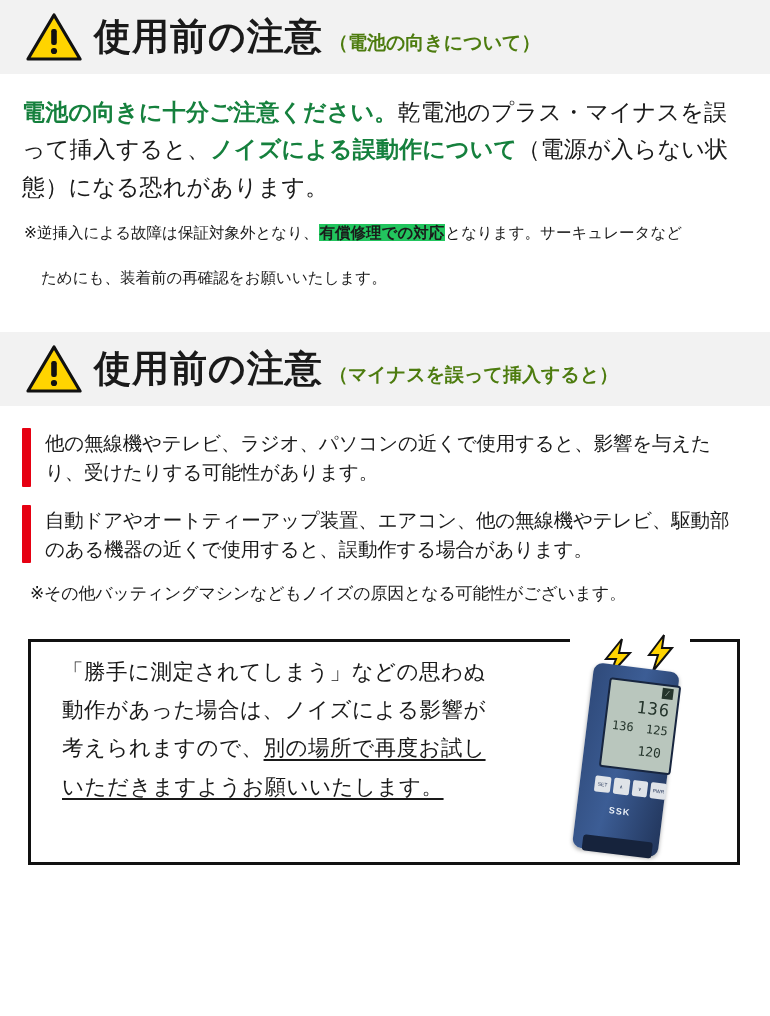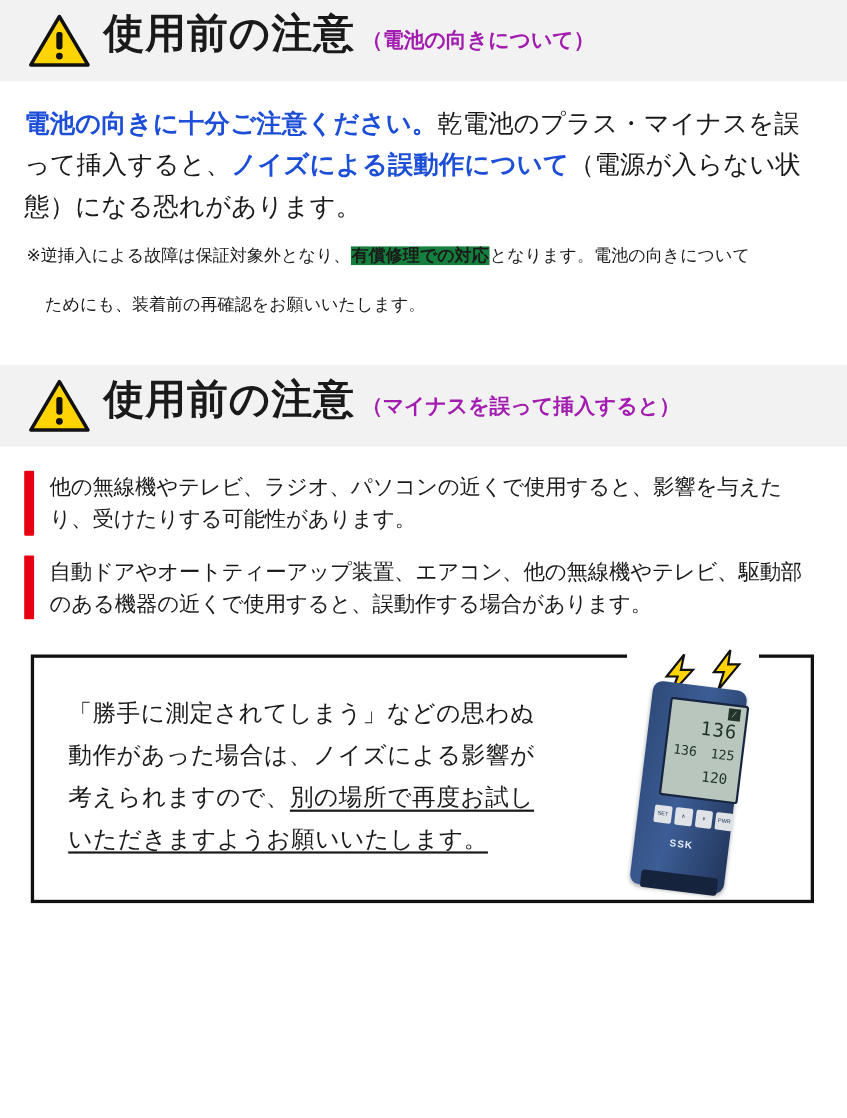--- a/index.html
+++ b/index.html
@@ -13,70 +13,71 @@
     position: relative;
     font-family: "Liberation Sans", "DejaVu Sans", sans-serif;
     color: #1a1a1a;
     overflow: hidden;
   }
 
   
   .section-header {
     background: #f2f2f2;
     display: flex;
+    align-items: center;
     padding: 12px 0 12px 26px;
     box-sizing: border-box;
   }
   .warn-icon {
     flex: 0 0 auto;
     width: 56px;
     height: 50px;
     margin-right: 12px;
   }
   .header-title {
     font-size: 37px;
     font-weight: bold;
     letter-spacing: 1px;
     color: #1a1a1a;
     line-height: 1;
     white-space: nowrap;
   }
   .header-sub {
     font-size: 19px;
     font-weight: bold;
-    color: #a21caf;
+    color: #4d7c0f;
     margin-left: 6px;
     white-space: nowrap;
   }
   .header-row {
     display: flex;
     align-items: baseline;
   }
 
   
   .sec1-body {
     padding: 20px 22px 0 22px;
   }
   .lead {
     font-size: 23px;
     line-height: 1.62;
     letter-spacing: 0.2px;
     margin: 0 0 14px 0;
     font-weight: 500;
   }
-  .red { color: #1d4ed8; font-weight: bold; }
+  .red { color: #15803d; font-weight: bold; }
   .note {
     font-size: 15.5px;
     line-height: 1.62;
     margin: 0;
     padding-left: 2px;
   }
   .note .indent { display: block; padding-left: 17px; margin-top: 20px; }
   .hl {
-    background: #15803d;
+    background: #22c55e;
     font-weight: bold;
     padding: 0 1px;
   }
 
   
   .sec2-body {
     padding: 22px 22px 0 22px;
   }
   .bullet {
     display: flex;
@@ -114,21 +115,21 @@
     top: 10px;
     width: 712px;
     height: 226px;
     border: 3px solid #111;
     box-sizing: border-box;
     background: #fff;
   }
   .callout-text {
     position: absolute;
     left: 40px;
-    top: 44px;
+    top: 24px;
     width: 480px;
     font-size: 21.5px;
     line-height: 1.78;
     letter-spacing: 0.5px;
   }
   .u-line {
     text-decoration: underline;
     text-underline-offset: 4px;
   }
 
@@ -231,21 +232,21 @@
     <span class="header-title">使用前の注意</span>
     <span class="header-sub">（電池の向きについて）</span>
   </div>
 </div>
 
 <div class="sec1-body">
   <p class="lead">
     <span class="red">電池の向きに十分ご注意ください。</span><span>乾電池のプラス・マイナスを誤って挿入すると、</span><span class="red">ノイズによる誤動作について</span><span>（電源が入らない状態）になる恐れがあります。</span>
   </p>
   <p class="note">
-    <span>※逆挿入による故障は保証対象外となり、</span><span class="hl">有償修理での対応</span><span>となります。電池の向きについて</span>
+    <span>※逆挿入による故障は保証対象外となり、</span><span class="hl">有償修理での対応</span><span>となります。サーキュレータなど</span>
     <span class="indent">ためにも、装着前の再確認をお願いいたします。</span>
   </p>
 </div>
 
 <div style="height:42px"></div>
 
 <div class="section-header">
   <svg class="warn-icon" viewBox="0 0 56 50">
     <path d="M28 3 L54 47 L2 47 Z" fill="#ffd400" stroke="#111" stroke-width="3.2" stroke-linejoin="round"></path>
     <rect x="25.2" y="17" width="5.6" height="16" rx="2.2" fill="#111"></rect>
@@ -263,20 +264,21 @@
     <div class="bullet-bar"></div>
     <div class="bullet-text">他の無線機やテレビ、ラジオ、パソコンの近くで使用すると、影響を与えたり、受けたりする可能性があります。</div>
   </div>
 
   <div class="bullet">
     <div class="bullet-bar"></div>
     <div class="bullet-text">自動ドアやオートティーアップ装置、エアコン、他の無線機やテレビ、駆動部のある機器の近くで使用すると、誤動作する場合があります。</div>
   </div>
 
 
+  <p class="sec2-note">※その他バッティングマシンなどもノイズの原因となる可能性がございます。</p>
 </div>
 
 <div class="callout-wrap">
   <div class="callout-box"></div>
   <div class="box-mask"></div>
 
   <div class="callout-text">
     <div>「勝手に測定されてしまう」などの思わぬ</div>
     <div>動作があった場合は、ノイズによる影響が</div>
     <div><span>考えられますので、</span><span class="u-line">別の場所で再度お試し</span></div>

